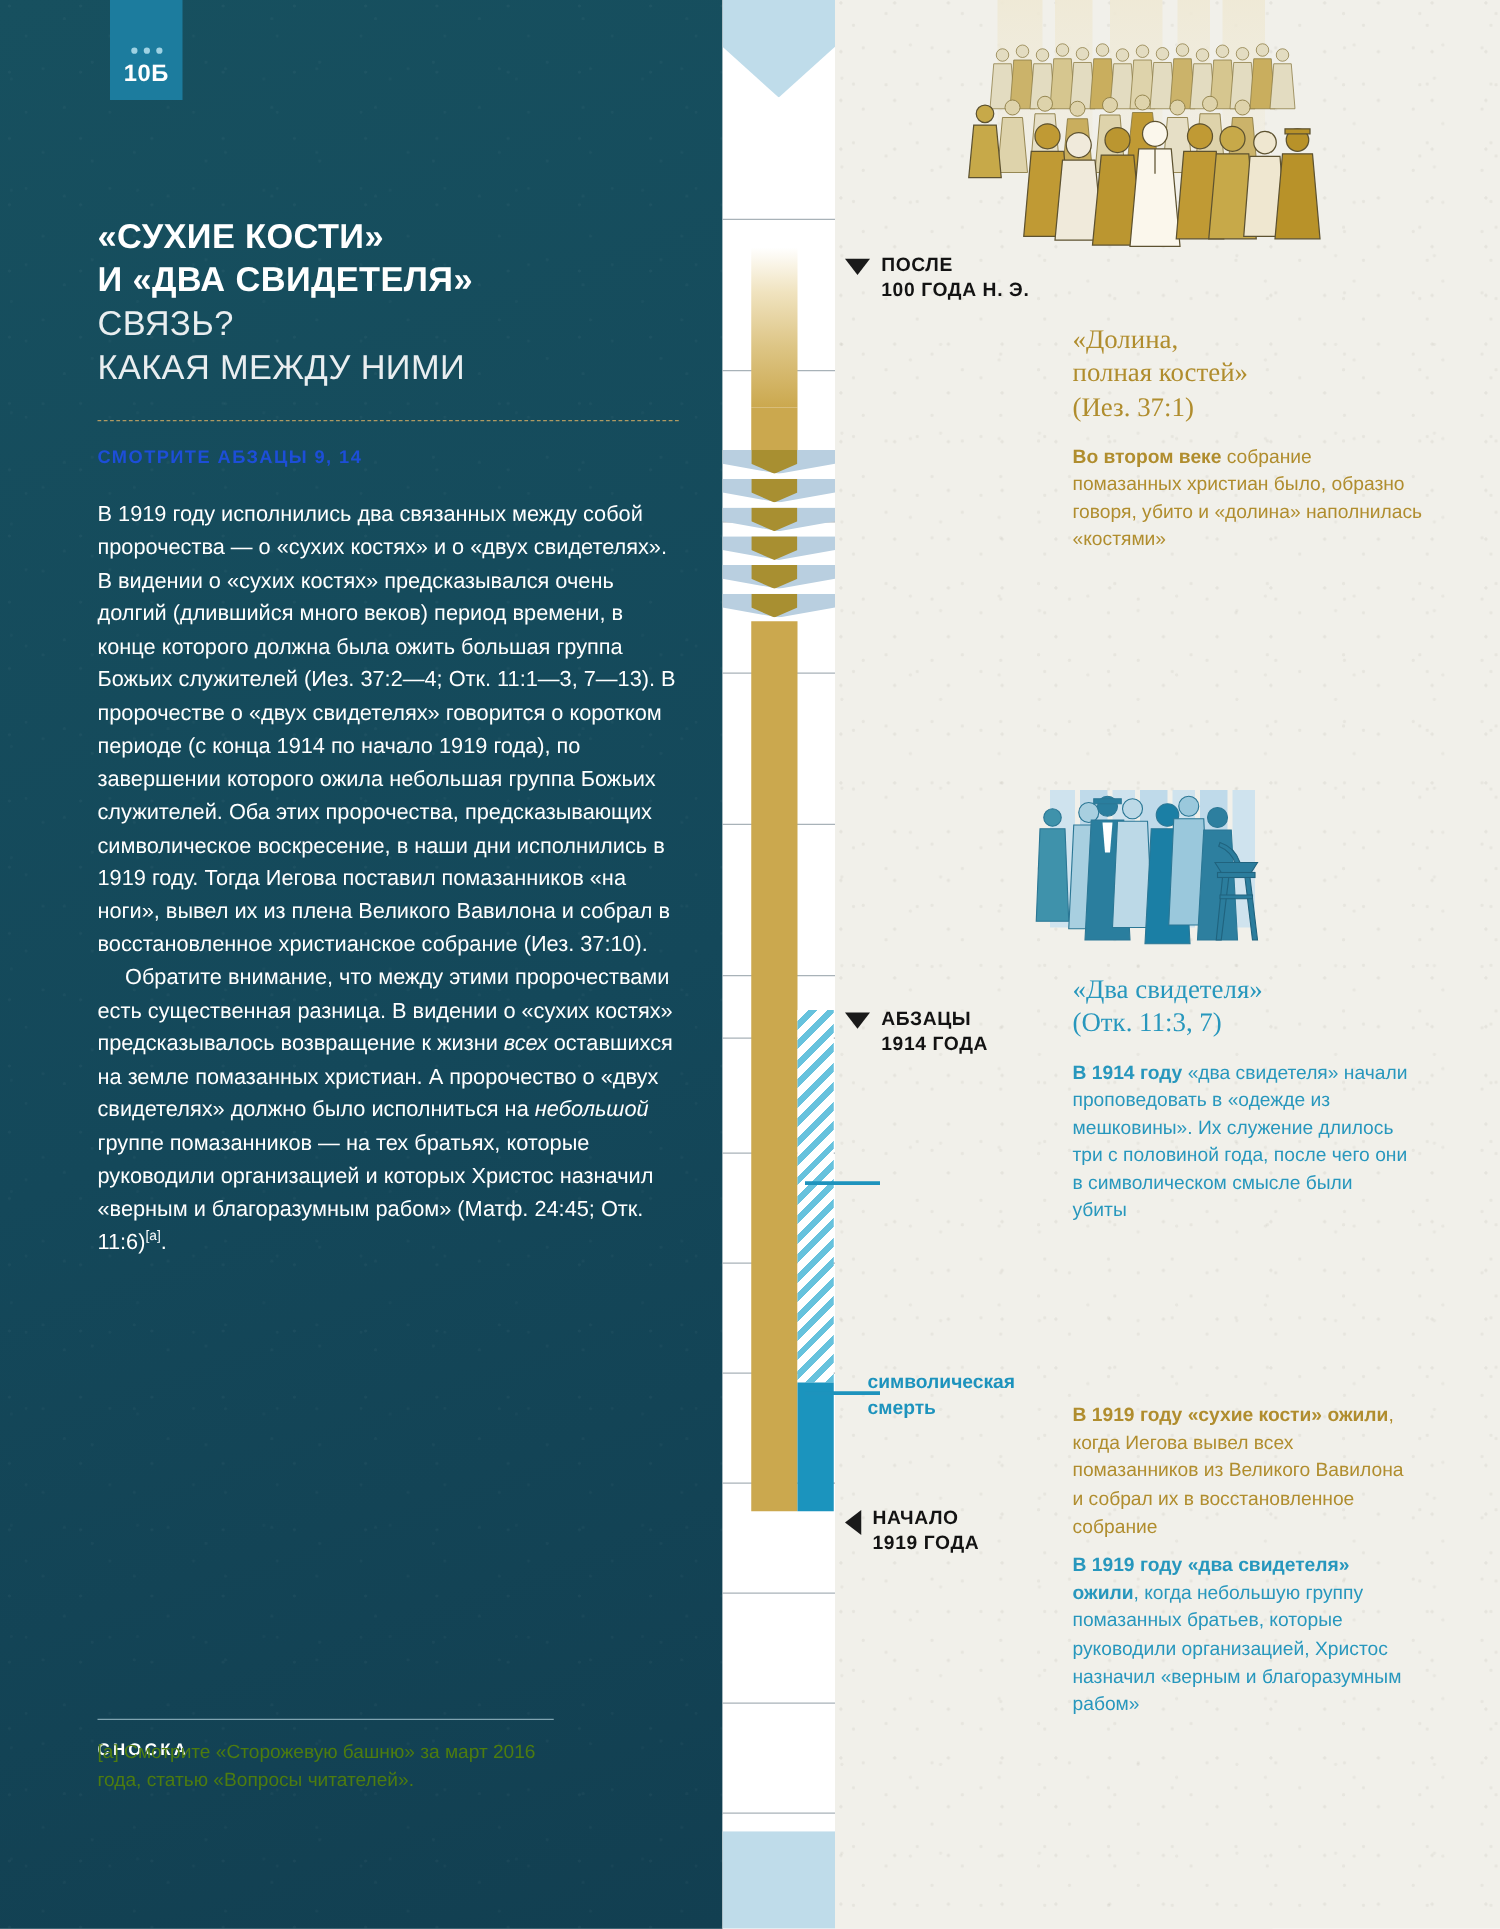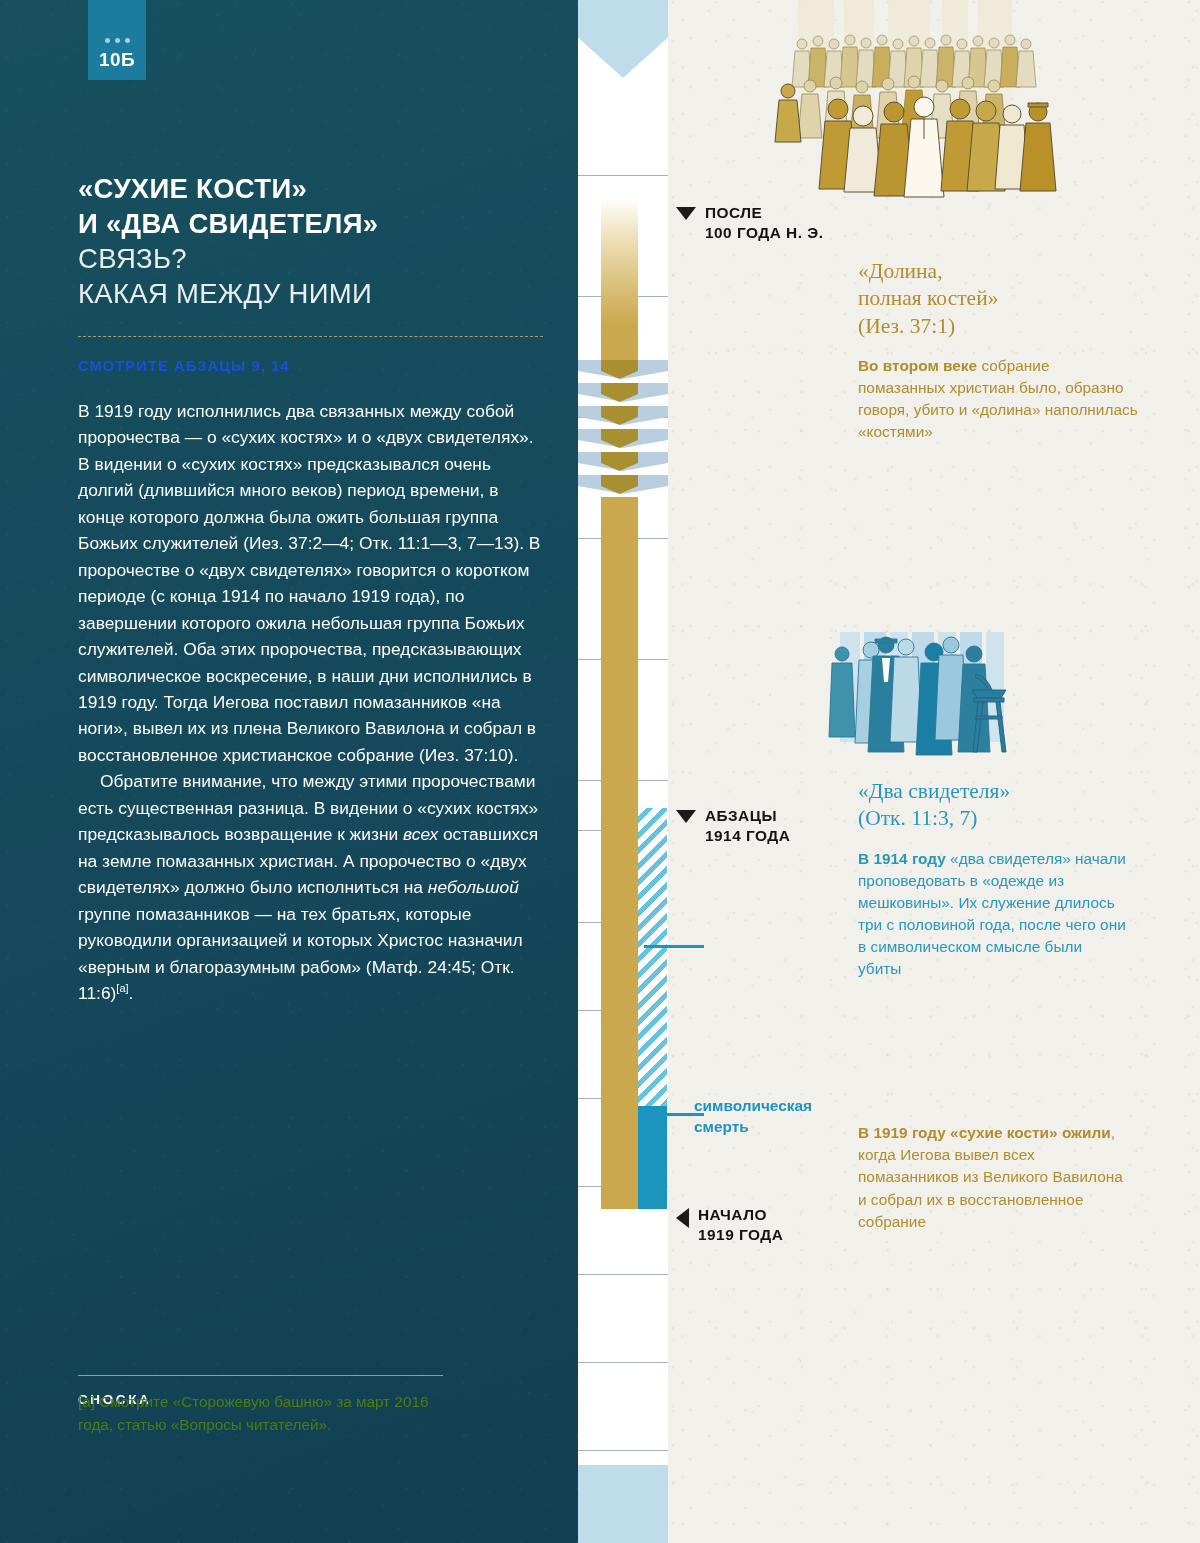--- a/index.html
+++ b/index.html
@@ -442,14 +442,17 @@
     </div>
     <div class="cap-body blue" style="margin-top:15px">
       <b>В 1914 году</b><span> «два свидетеля» начали проповедовать в «одежде из мешковины». Их служение длилось три с половиной года, после чего они в символическом смысле были убиты</span>
     </div>
   </div>
 
   <div class="cap-body gold" style="position:absolute;left:858px;top:1110px;width:272px">
     <b>В 1919 году «сухие кости» ожили</b><span>, когда Иегова вывел всех помазанников из Великого Вавилона и собрал их в восстановленное собрание</span>
   </div>
 
+  <div class="cap-body blue" style="position:absolute;left:858px;top:1242px;width:272px">
+    <b>В 1919 году «два свидетеля» ожили</b><span>, когда небольшую группу помазанных братьев, которые руководили организацией, Христос назначил «верным и благоразумным рабом»</span>
+  </div>
 
 </div>
 
 </body></html>

